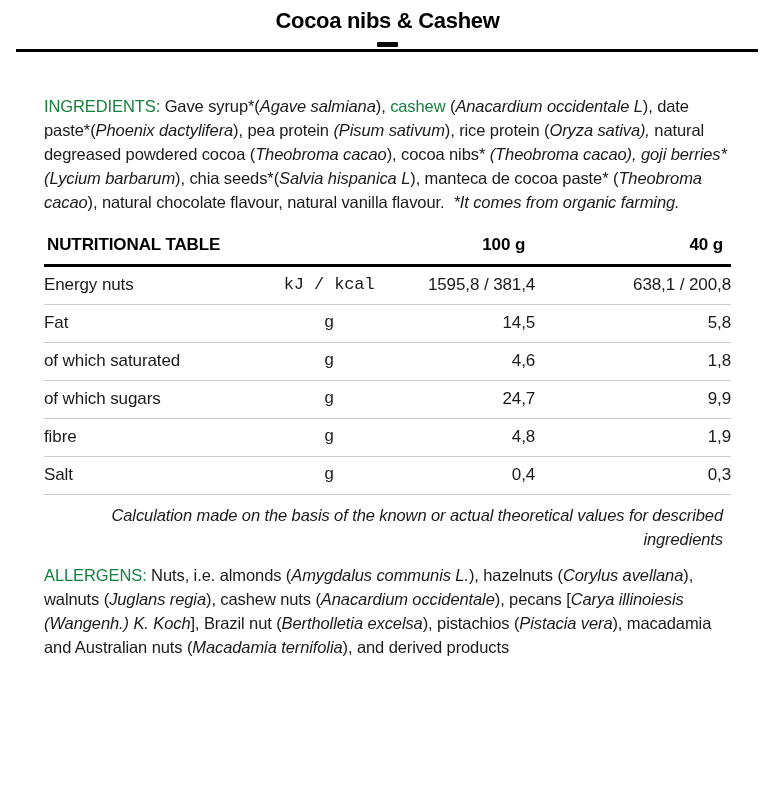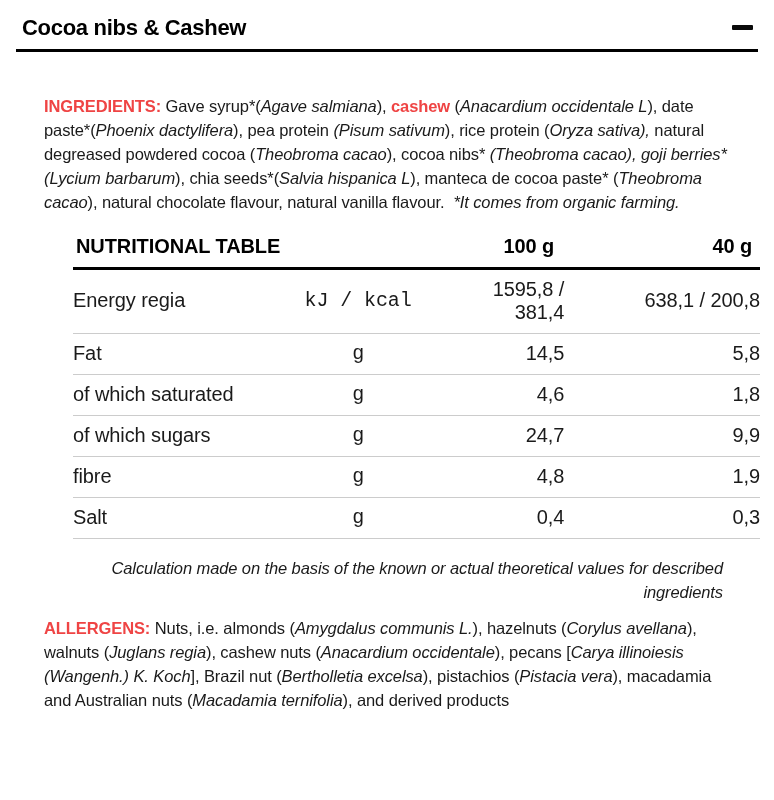--- a/index.html
+++ b/index.html
@@ -7,20 +7,21 @@
     width: 774px; height: 800px;
     font-family: "Liberation Sans", "DejaVu Sans", sans-serif;
     color: #1a1a1a;
     overflow: hidden;
     box-sizing: border-box;
   }
   .accordion-header {
     display: flex; justify-content: space-between; align-items: center;
     height: 47px; padding: 8px 21px 0 22px; box-sizing: border-box;
     cursor: pointer;
+    flex-direction: column;
   }
   .accordion-title {
     font-size: 22px; font-weight: 700; color: #000;
     letter-spacing: -0.3px;
   }
   .minus-icon {
     width: 21px; height: 5px; background: #0a0a0a; border-radius: 1px;
     flex: 0 0 auto;
   }
   .header-divider {
@@ -28,26 +29,26 @@
   }
   .content {
     margin: 0 43px 0 44px; 
   }
   .rich-par {
     font-size: 16.5px; line-height: 24px; letter-spacing: -0.1px;
     color: #1a1a1a;
   }
   .ingredients-par { margin-top: 42px; }
   .allergens-par { margin-top: 12px; }
-  .rich-par .b { font-weight: 700; color: #ef4444; }
+  .rich-par .b { font-weight: 400; color: #15803d; }
   .rich-par .i { font-style: italic; }
 
   table.nutrition {
     width: 100%; border-collapse: collapse; margin-top: 16px;
-    font-size: 20px; letter-spacing: -0.1px; margin-left: 29px;
+    font-size: 17px; letter-spacing: -0.1px;
   }
   table.nutrition col.c1 { width: 29%; }
   table.nutrition col.c2 { width: 25%; }
   table.nutrition col.c3 { width: 17.5%; }
   table.nutrition col.c4 { width: 28.5%; }
   table.nutrition thead th {
     font-weight: 700; color: #000;
     padding: 4px 0 9px 0;
     border-bottom: 3px solid #000;
   }
@@ -58,21 +59,21 @@
     padding: 8px 0 9px 0;
     border-bottom: 1px solid #cccccc;
     color: #1a1a1a;
   }
   td.c-label { text-align: left; padding-left: 3px; }
   td.c-unit  { text-align: center; font-family: Liberation Mono, monospace; }
   td.c-100   { text-align: right; }
   td.c-40    { text-align: right; padding-right: 8px; }
 
   .table-note {
-    margin-top: 17px; padding-right: 8px;
+    margin-top: 8px; padding-right: 8px;
     text-align: right; font-style: italic;
     font-size: 16.5px; line-height: 24px; letter-spacing: -0.1px;
     color: #1a1a1a;
   }
 </style>
 </head>
 <body>
 
 <div class="accordion-header">
   <span class="accordion-title">Cocoa nibs &amp; Cashew</span>
@@ -93,21 +94,21 @@
     </colgroup>
     <thead>
       <tr>
         <th class="h-title" colspan="2">NUTRITIONAL TABLE</th>
         <th class="h-100">100 g</th>
         <th class="h-40">40 g</th>
       </tr>
     </thead>
     <tbody>
         <tr>
-          <td class="c-label">Energy regia</td>
+          <td class="c-label">Energy nuts</td>
           <td class="c-unit">kJ / kcal</td>
           <td class="c-100">1595,8 / 381,4</td>
           <td class="c-40">638,1 / 200,8</td>
         </tr>
         <tr>
           <td class="c-label">Fat</td>
           <td class="c-unit">g</td>
           <td class="c-100">14,5</td>
           <td class="c-40">5,8</td>
         </tr>

